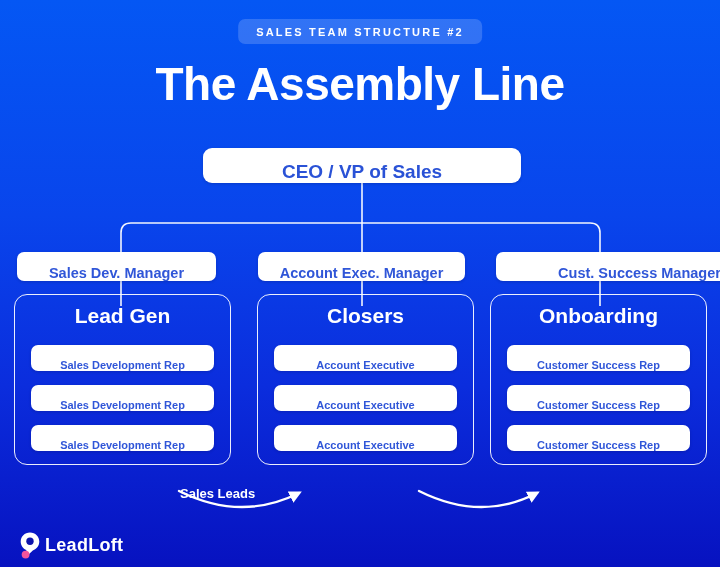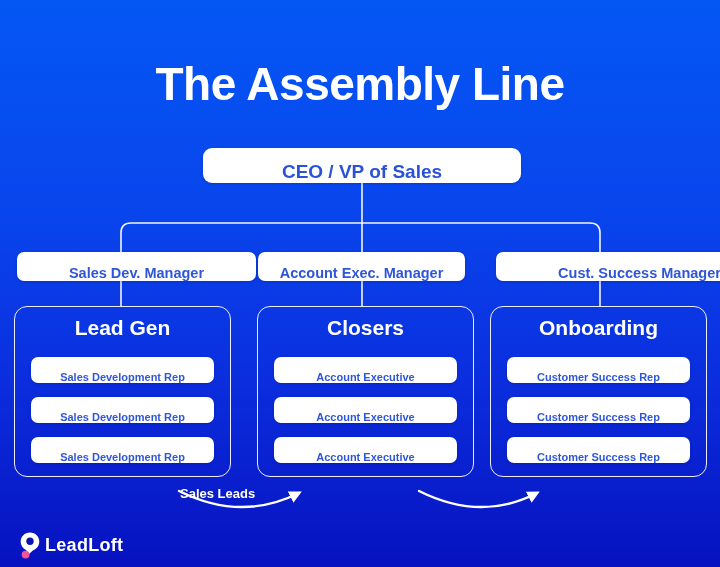--- a/index.html
+++ b/index.html
@@ -19,25 +19,25 @@
     position:absolute;top:57px;left:0;width:720px;text-align:center;
     color:#fff;font-size:46px;font-weight:800;letter-spacing:-0.5px;
   }
   .white-card{
     position:absolute;background:#fff;display:flex;align-items:flex-end;justify-content:center;
     color:#3056d8;font-weight:bold;white-space:nowrap;
     box-shadow:0 1px 3px rgba(0,0,40,0.18);
   }
   .ceo{left:203px;top:148px;width:318px;height:35px;border-radius:9px;font-size:19px;color:#2a52d6;}
   .mgr{top:252px;height:29px;border-radius:7px;font-size:14.5px;}
-  .mgr-0{left:17px;width:239px;}
+  .mgr-0{left:17px;width:199px;}
   .mgr-1{left:258px;width:207px;}
   .mgr-2{left:496px;width:207px;padding-left:40px;}
   .group{
-    position:absolute;top:306px;width:217px;height:171px;
+    position:absolute;top:294px;width:217px;height:171px;
     border:1.5px solid rgba(255,255,255,0.92);border-radius:13px;box-sizing:border-box;
   }
   .group-0{left:14px;}
   .group-1{left:257px;}
   .group-2{left:490px;}
   .group-heading{
     position:absolute;top:9px;left:0;width:100%;text-align:center;
     color:#fff;font-size:21px;font-weight:bold;
   }
   .member{left:16px;right:16px;height:26px;border-radius:7px;font-size:11px;}
@@ -65,20 +65,23 @@
   <svg class="overlay" width="720" height="567" viewBox="0 0 720 567">
     <g stroke="rgba(255,255,255,0.95)" stroke-width="1.6" fill="none">
       <path d="M362 183 L362 252"></path>
       <path d="M121 252 L121 233 Q121 223 131 223 L590 223 Q600 223 600 233 L600 252"></path>
       <path d="M121 281 L121 306"></path>
       <path d="M362 281 L362 306"></path>
       <path d="M600 281 L600 306"></path>
     </g>
   </svg>
 
+  <div class="badge">
+    <span>SALES TEAM STRUCTURE #2</span>
+  </div>
   <div class="title">The Assembly Line</div>
 
   <div class="white-card ceo">
     <span>CEO / VP of Sales</span>
   </div>
 
   <div class="white-card mgr mgr-0">
     <span>Sales Dev. Manager</span>
   </div>
   <div class="white-card mgr mgr-1">

